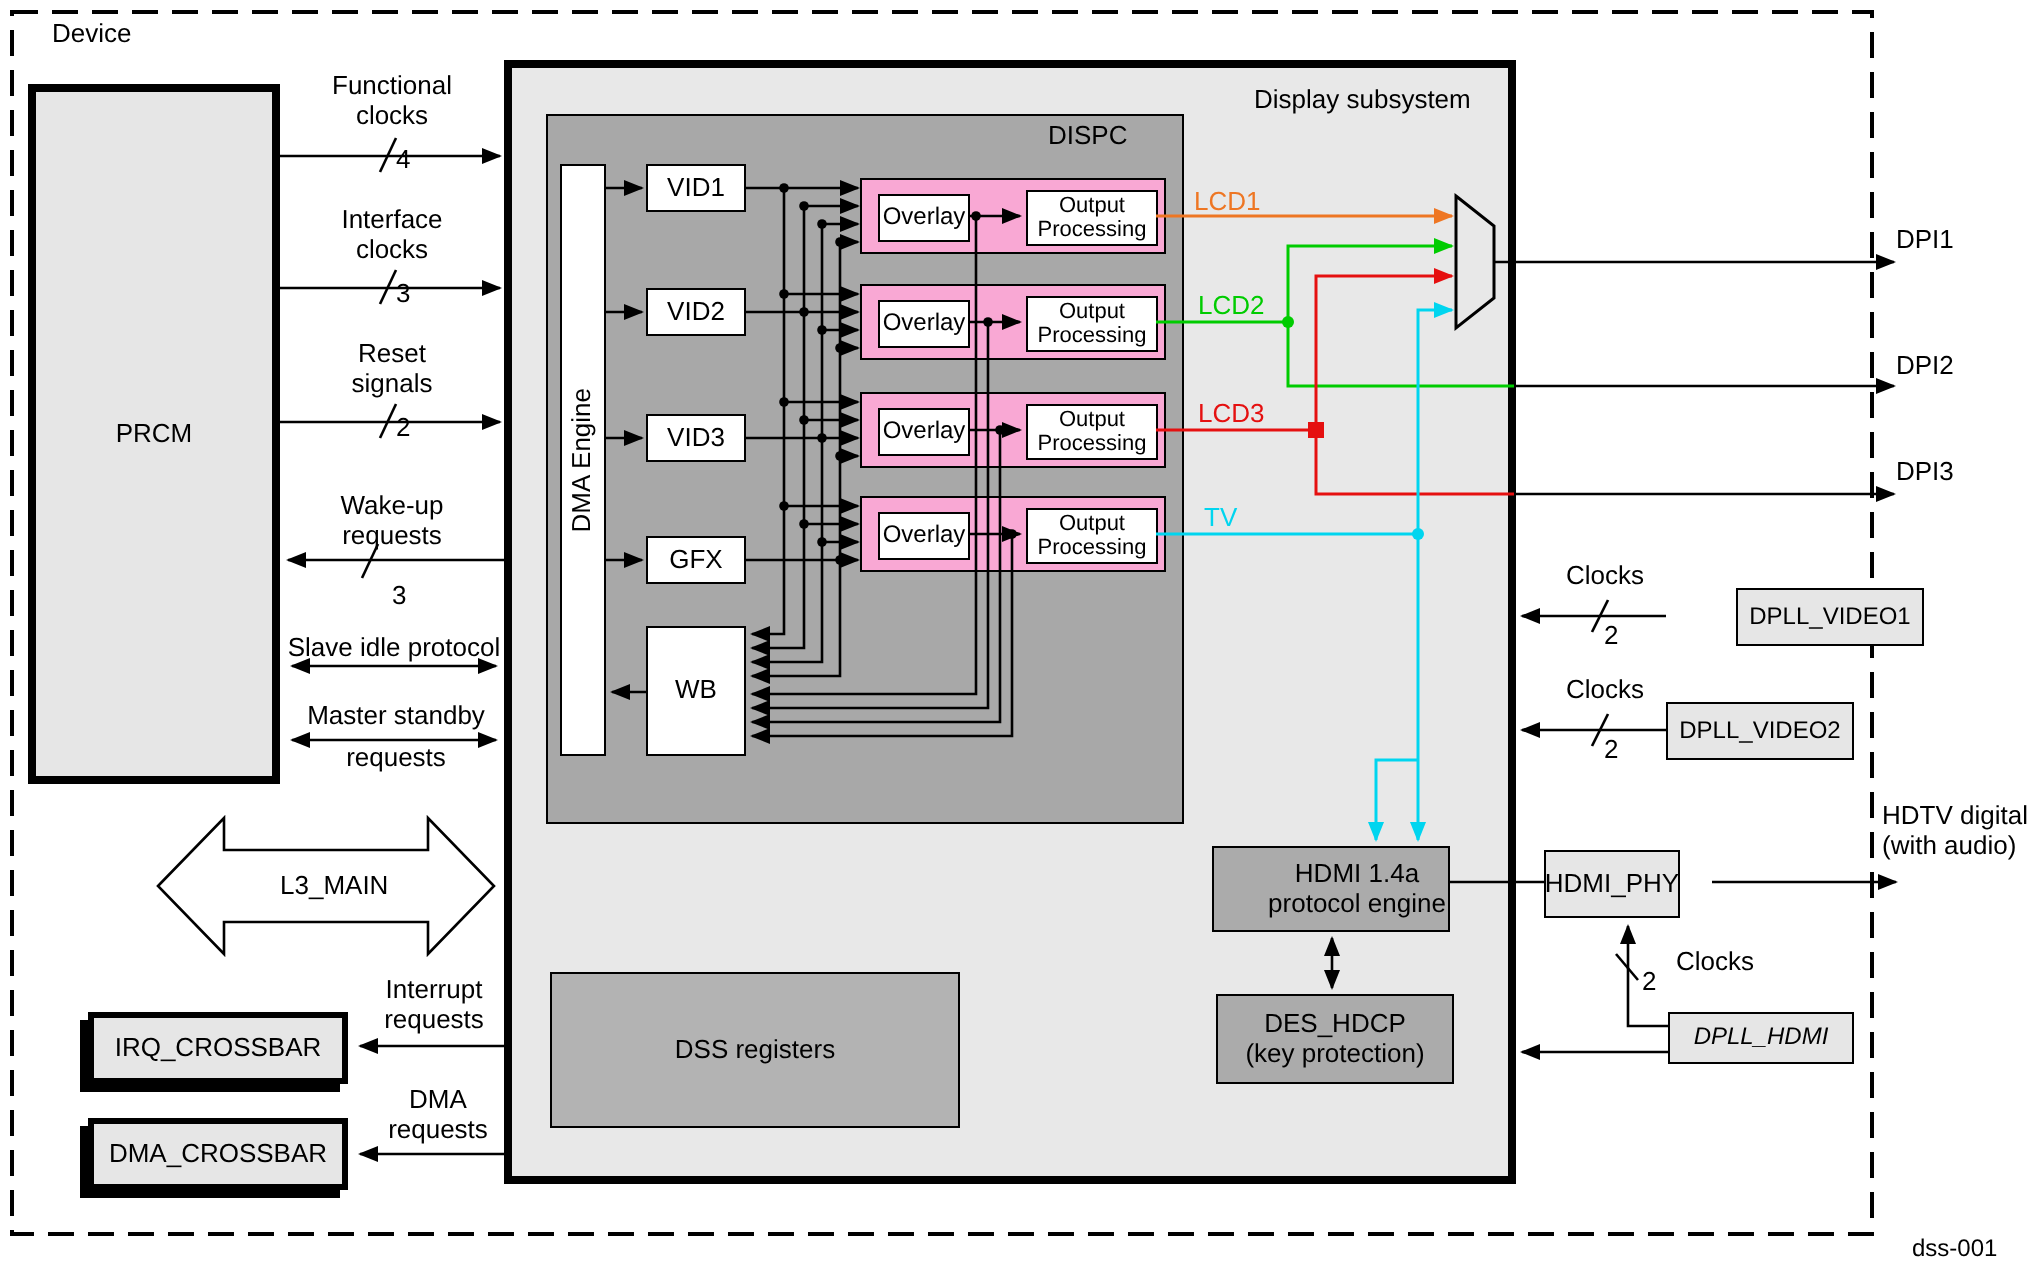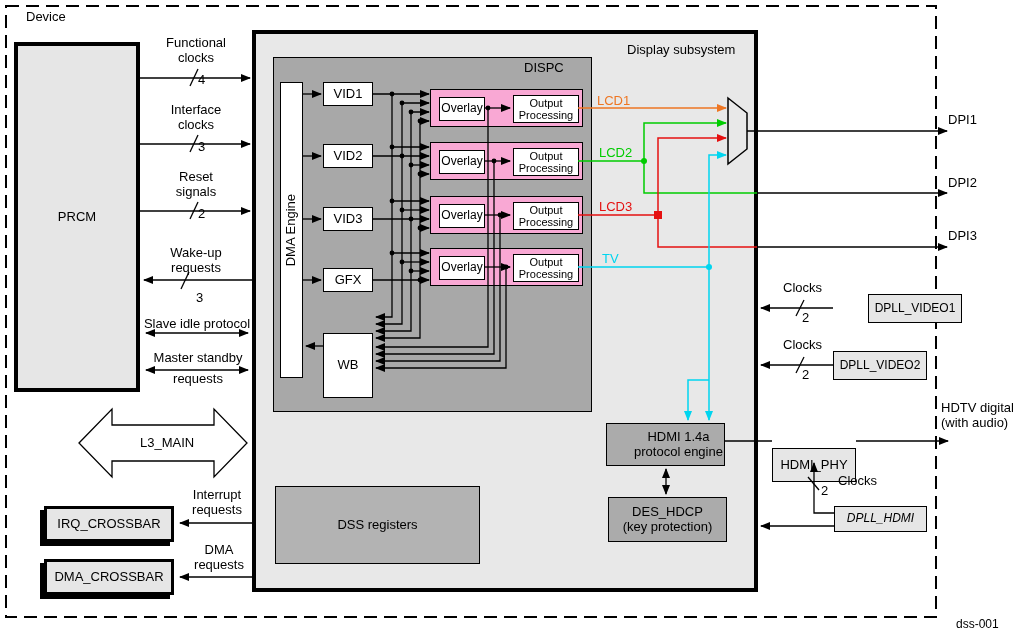--- a/index.html
+++ b/index.html
@@ -52,21 +52,21 @@
   </div>
   <div class="box fill-white" style="left:323px;top:144px;width:50px;height:24px;">
     <span>VID2</span>
   </div>
   <div class="box fill-white" style="left:323px;top:207px;width:50px;height:24px;">
     <span>VID3</span>
   </div>
   <div class="box fill-white" style="left:323px;top:268px;width:50px;height:24px;">
     <span>GFX</span>
   </div>
-  <div class="box fill-white" style="left:323px;top:313px;width:50px;height:65px;margin-top:20px;">
+  <div class="box fill-white" style="left:323px;top:313px;width:50px;height:65px;">
     <span>WB</span>
   </div>
 
   <div class="box fill-group" style="left:430px;top:89px;width:153px;height:38px;">
     <div class="box fill-white" style="left:8px;top:7px;width:46px;height:24px;font-size:12px;">
       <span>Overlay</span>
       </div>
     <div class="box fill-white small" style="left:82px;top:5px;width:66px;height:28px;">
       <span><span>Output</span><br><span>Processing</span></span>
       </div>
@@ -100,21 +100,21 @@
     <span>DSS registers</span>
   </div>
 
   <div class="box fill-mid" style="left:606px;top:423px;width:119px;height:43px;padding-left:26px;">
     <span><span>HDMI 1.4a</span><br><span>protocol engine</span></span>
   </div>
   <div class="box fill-mid" style="left:608px;top:497px;width:119px;height:45px;">
     <span><span>DES_HDCP</span><br><span>(key protection)</span></span>
   </div>
 
-  <div class="box fill-light" style="left:772px;top:448px;width:84px;height:34px;">
+  <div class="box fill-light" style="left:772px;top:425px;width:68px;height:34px;">
     <span>HDMI_PHY</span>
   </div>
   <div class="box fill-light" style="left:833px;top:294px;width:94px;height:29px;font-size:12px;margin-left:35px;">
     <span>DPLL_VIDEO1</span>
   </div>
   <div class="box fill-light" style="left:833px;top:351px;width:94px;height:29px;font-size:12px;">
     <span>DPLL_VIDEO2</span>
   </div>
   <div class="box fill-light" style="left:834px;top:506px;width:93px;height:26px;font-size:12px;font-style:italic;">
     <span>DPLL_HDMI</span>

